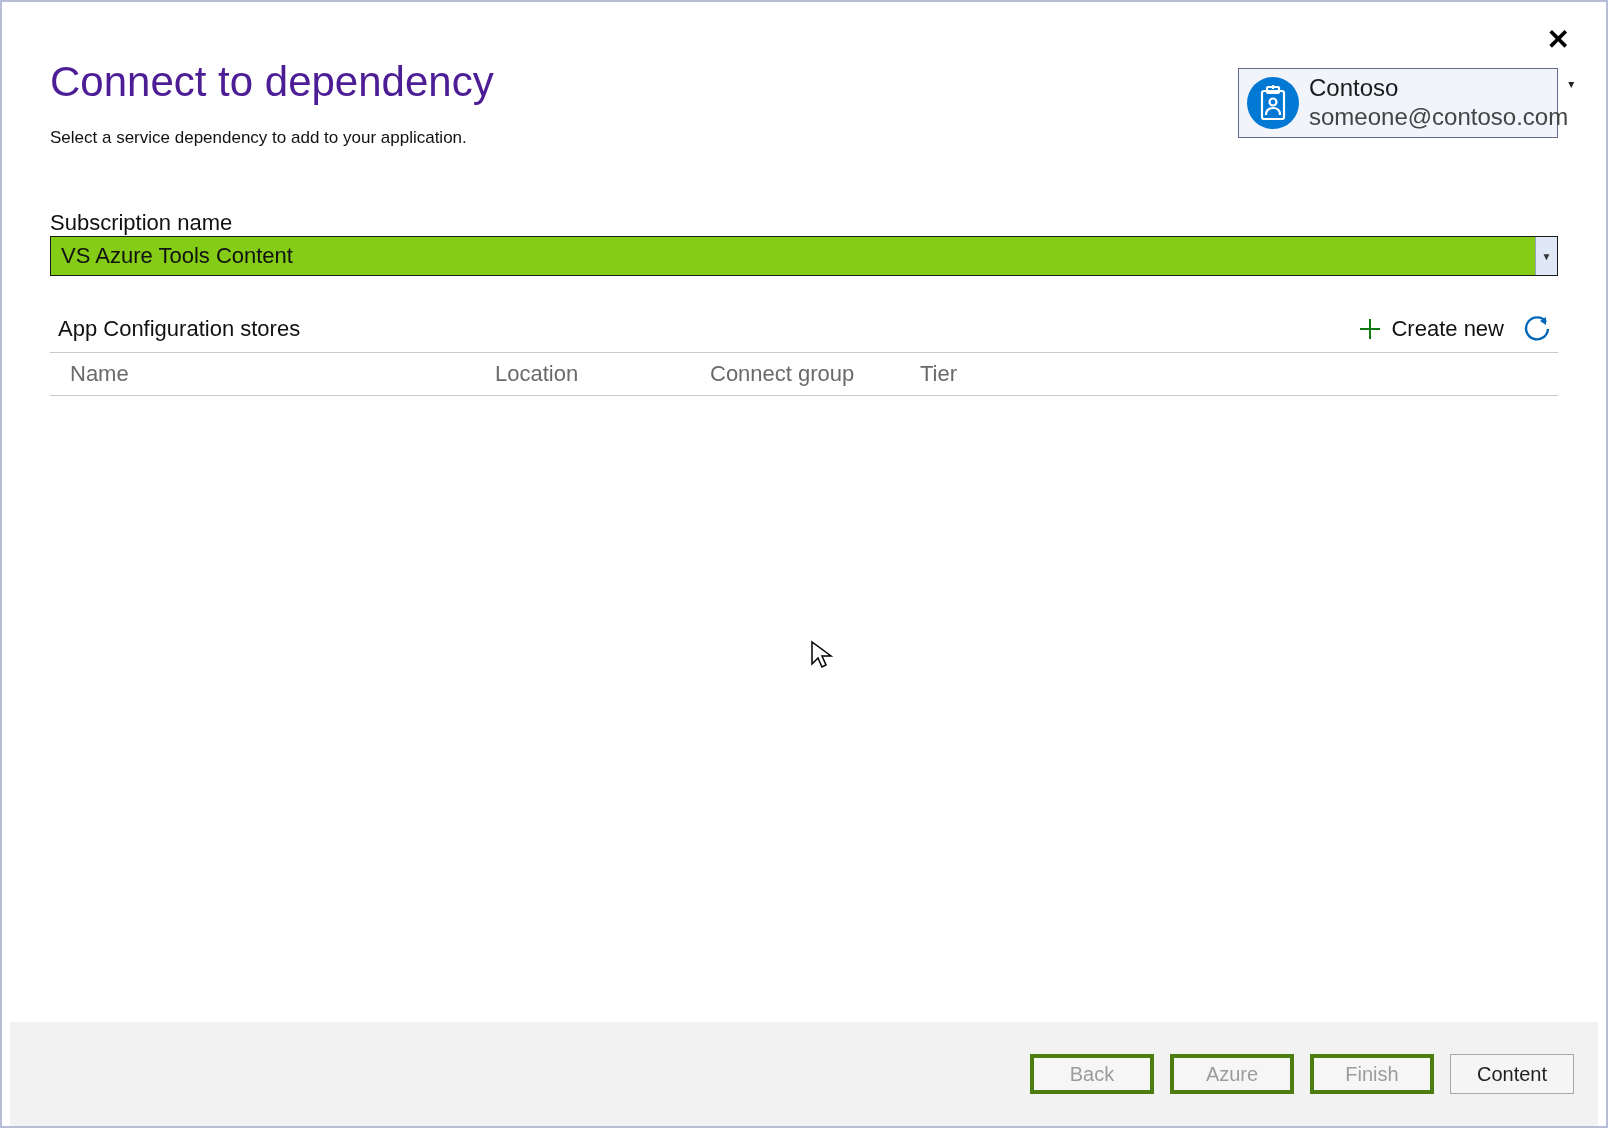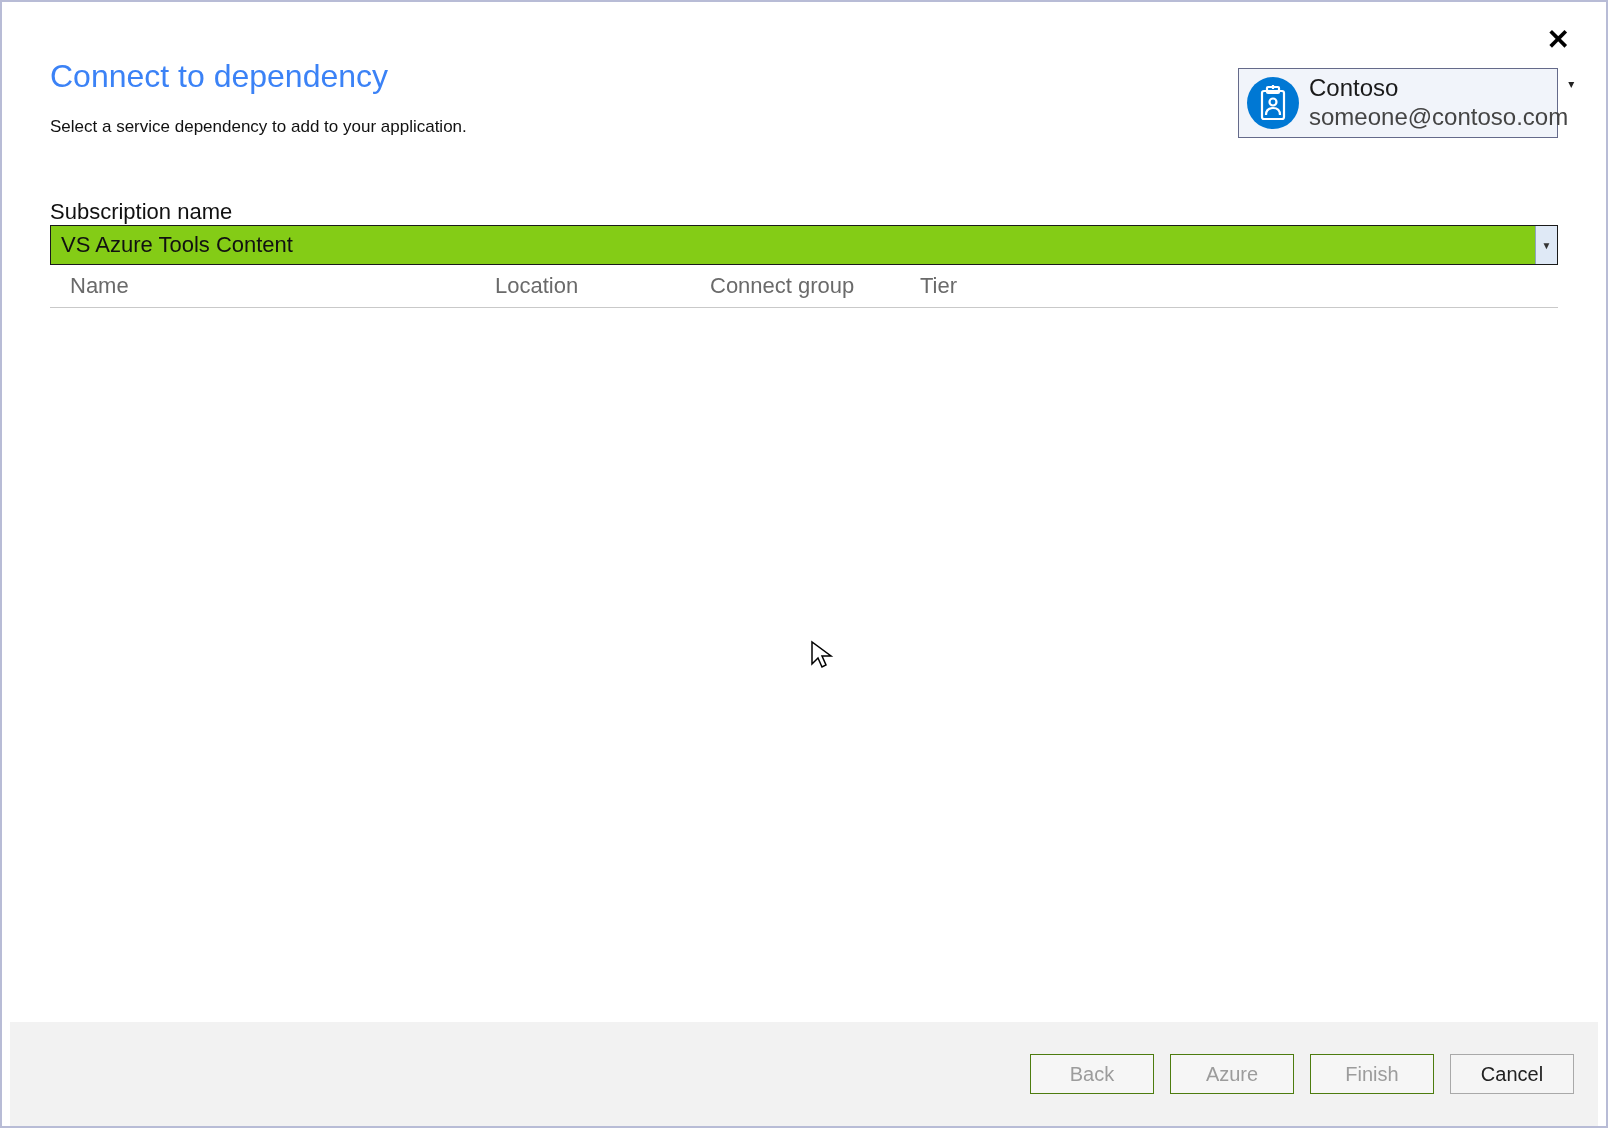--- a/index.html
+++ b/index.html
@@ -62,23 +62,23 @@
     .account-text { margin-left: 10px; flex: 1; }
     .account-name { font-size: 24px; color: #1a1a1a; line-height: 1.2; }
     .account-email { font-size: 24px; color: #444; line-height: 1.2; }
     .account-caret {
       align-self: flex-start;
       font-size: 12px;
       color: #222;
       margin-top: 2px;
     }
     .page-title {
-      font-size: 32px;
+      font-size: 42px;
       font-weight: 400;
-      color: #3b82f6;
+      color: #4c1d95;
       margin-bottom: 22px;
     }
     .page-subtitle {
       font-size: 17px;
       font-weight: 400;
       color: #111;
     }
     .field-label {
       font-size: 22px;
       color: #111;
@@ -158,21 +158,21 @@
       align-items: center;
       justify-content: flex-end;
       padding: 0 24px;
       gap: 16px;
     }
     .footer button {
       width: 124px;
       height: 40px;
       font-size: 20px;
       font-family: inherit;
-      border: 1px solid #4d7c0f;
+      border: 4px solid #4d7c0f;
       background: #fafafa;
       cursor: pointer;
     }
     .footer button.disabled {
       color: #9c9c9c;
       background: #f6f6f6;
       cursor: default;
     }
     .footer button.enabled {
       color: #222;
@@ -214,32 +214,48 @@
 
     <h1 class="page-title">Connect to dependency</h1>
     <div class="page-subtitle">Select a service dependency to add to your application.</div>
 
     <div class="field-label">Subscription name</div>
     <div class="subscription-select">
       <div class="value">VS Azure Tools Content</div>
       <div class="arrow">▼</div>
     </div>
 
+    <div class="stores-header">
+      <div class="stores-title">App Configuration stores</div>
+      <button class="create-new">
+        <svg width="22" height="22" viewBox="0 0 22 22">
+          <line x1="11" y1="1" x2="11" y2="21" stroke="#0f7a0f" stroke-width="2"></line>
+          <line x1="1" y1="11" x2="21" y2="11" stroke="#0f7a0f" stroke-width="2"></line>
+        </svg>
+        <span>Create new</span>
+      </button>
+      <button class="refresh-btn">
+        <svg width="26" height="26" viewBox="0 0 26 26">
+          <path d="M 22 6 A 11 11 0 1 0 24 13" fill="none" stroke="#0066b8" stroke-width="2.4"></path>
+          <polygon points="22,1 22,9 16,5" fill="#0066b8"></polygon>
+        </svg>
+      </button>
+    </div>
 
     <div class="columns-row">
       <div class="col-name">Name</div>
       <div class="col-location">Location</div>
       <div class="col-resource">Connect group</div>
       <div class="col-tier">Tier</div>
     </div>
 
     <svg class="cursor" width="26" height="30" viewBox="0 0 26 30">
       <path d="M2 2 L2 24 L8 18 L12 27 L16 25 L12 16 L21 16 Z" fill="#fff" stroke="#000" stroke-width="1.5"></path>
     </svg>
   </div>
 
   <div class="footer">
     <button class="disabled">Back</button>
     <button class="disabled">Azure</button>
     <button class="disabled">Finish</button>
-    <button class="enabled">Cancel</button>
+    <button class="enabled">Content</button>
   </div>
 </div>
 
 </body></html>

